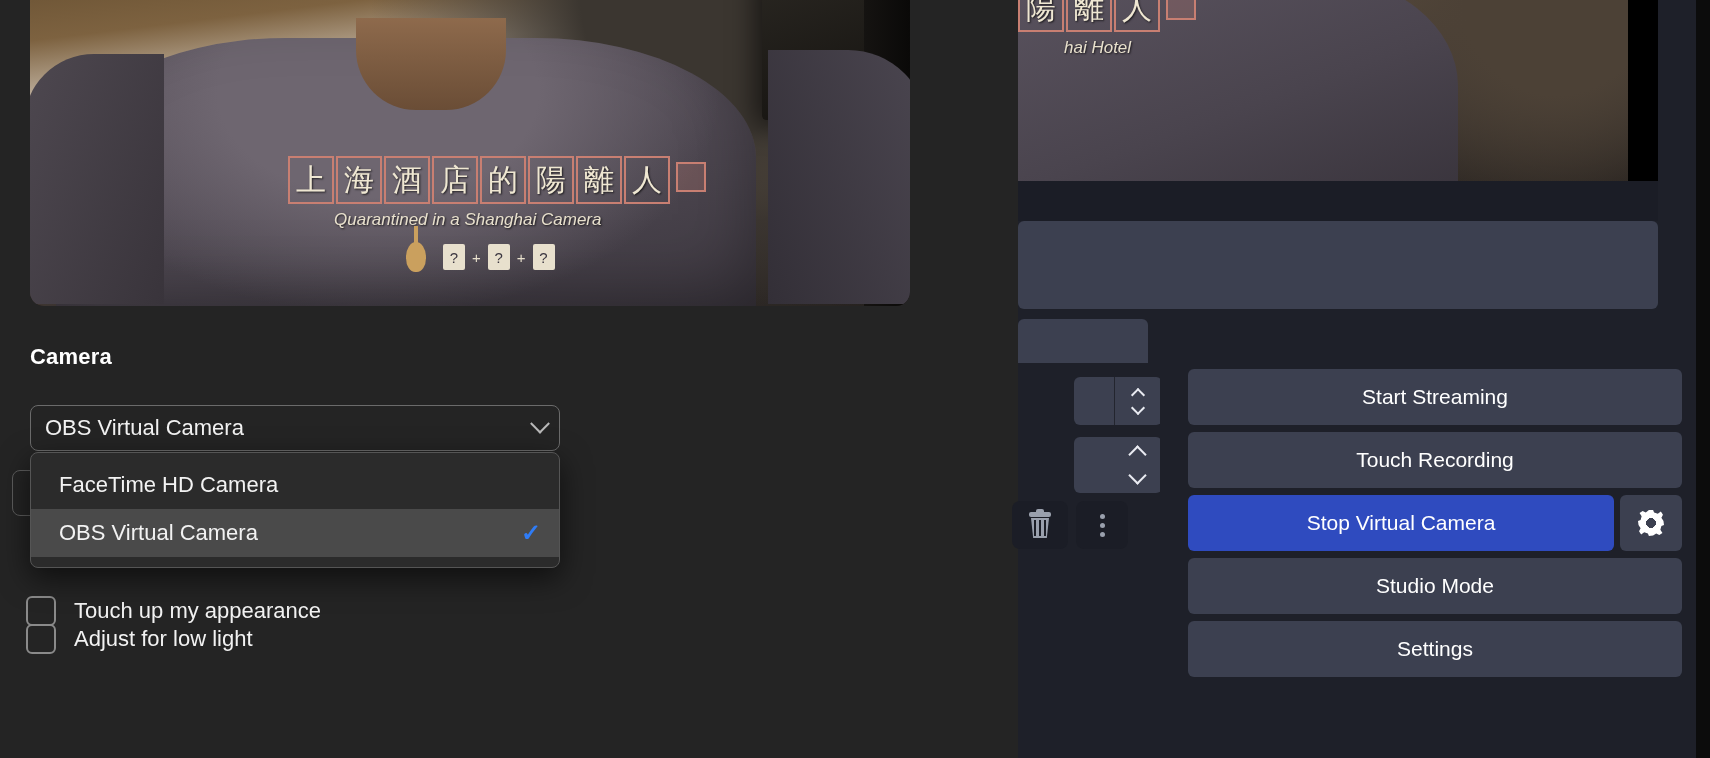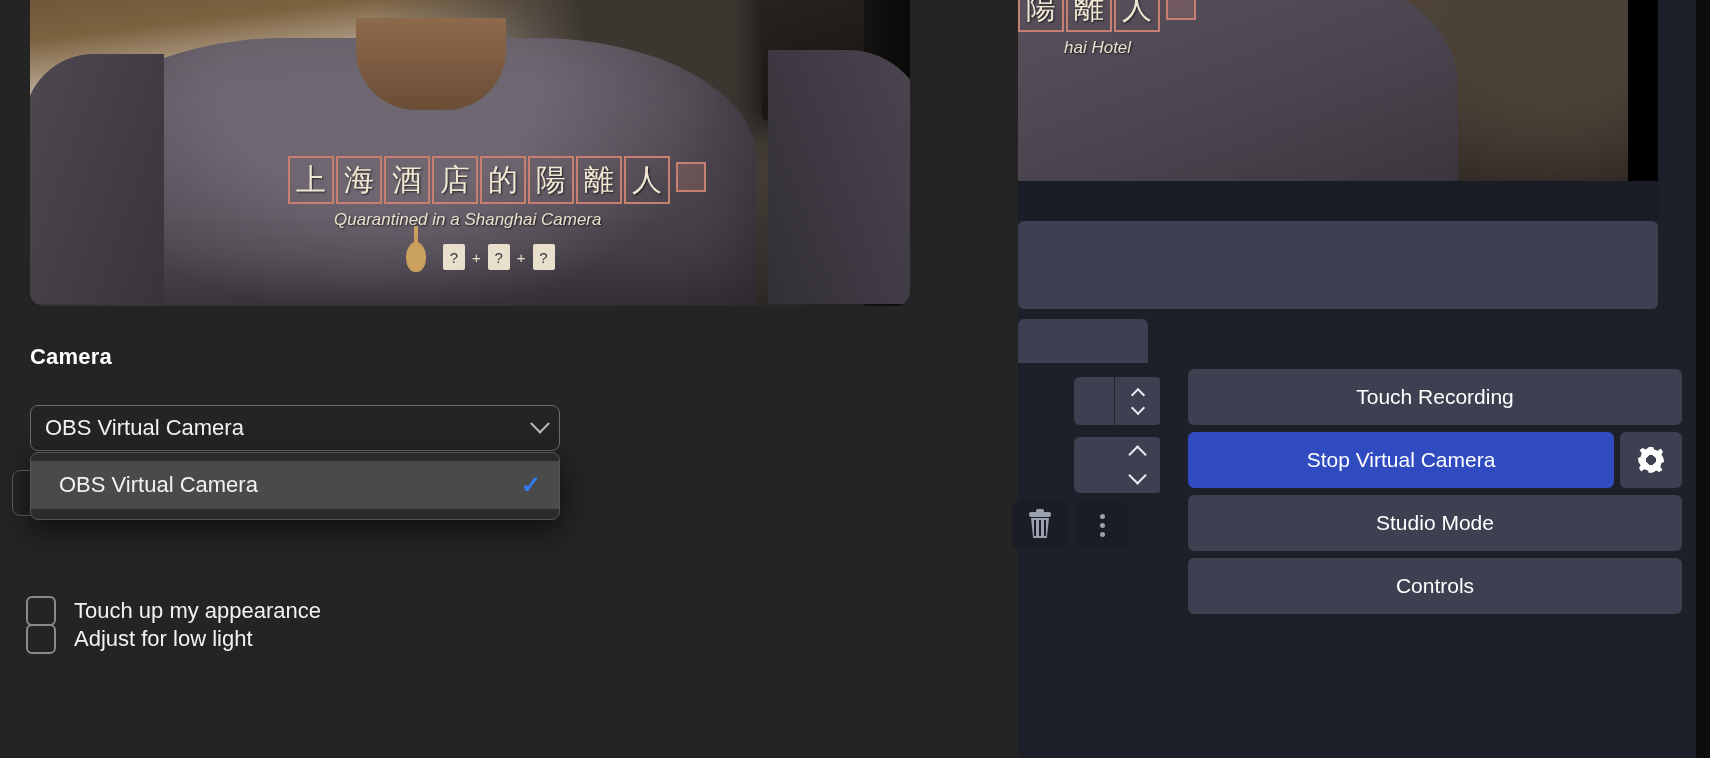--- a/index.html
+++ b/index.html
@@ -379,20 +379,23 @@
     <div class="cam-label">Camera</div>
 
     <div class="cam-select">
       <span class="cam-select-value">OBS Virtual Camera</span>
       <span class="chev"></span>
     </div>
 
     <div class="ghost-field"></div>
 
     <div class="cam-menu">
+      <div class="cam-item">
+        <span>FaceTime HD Camera</span>
+      </div>
       <div class="cam-item selected">
         <span>OBS Virtual Camera</span>
         <span class="cam-check">✓</span>
       </div>
     </div>
 
     <div class="cb-row r1">
       <span class="cb-box"></span>
       <span class="cb-label">Touch up my appearance</span>
     </div>
@@ -447,27 +450,28 @@
     </div>
     <div class="icon-btn more-btn">
       <span class="dots">
         <i></i>
           <i></i>
           <i></i>
       </span>
     </div>
 
     <div class="controls">
+      <button class="ctrl-btn">Start Streaming</button>
       <button class="ctrl-btn">Touch Recording</button>
       <div class="vcam-row">
         <button class="vcam-btn">Stop Virtual Camera</button>
         <button class="vcam-gear">
           <span class="gear"></span>
         </button>
       </div>
       <button class="ctrl-btn">Studio Mode</button>
-      <button class="ctrl-btn">Controls</button>
+      <button class="ctrl-btn">Settings</button>
     </div>
 
     <div class="obs-right-edge"></div>
   </div>
 
 </div>
 
 </body></html>

